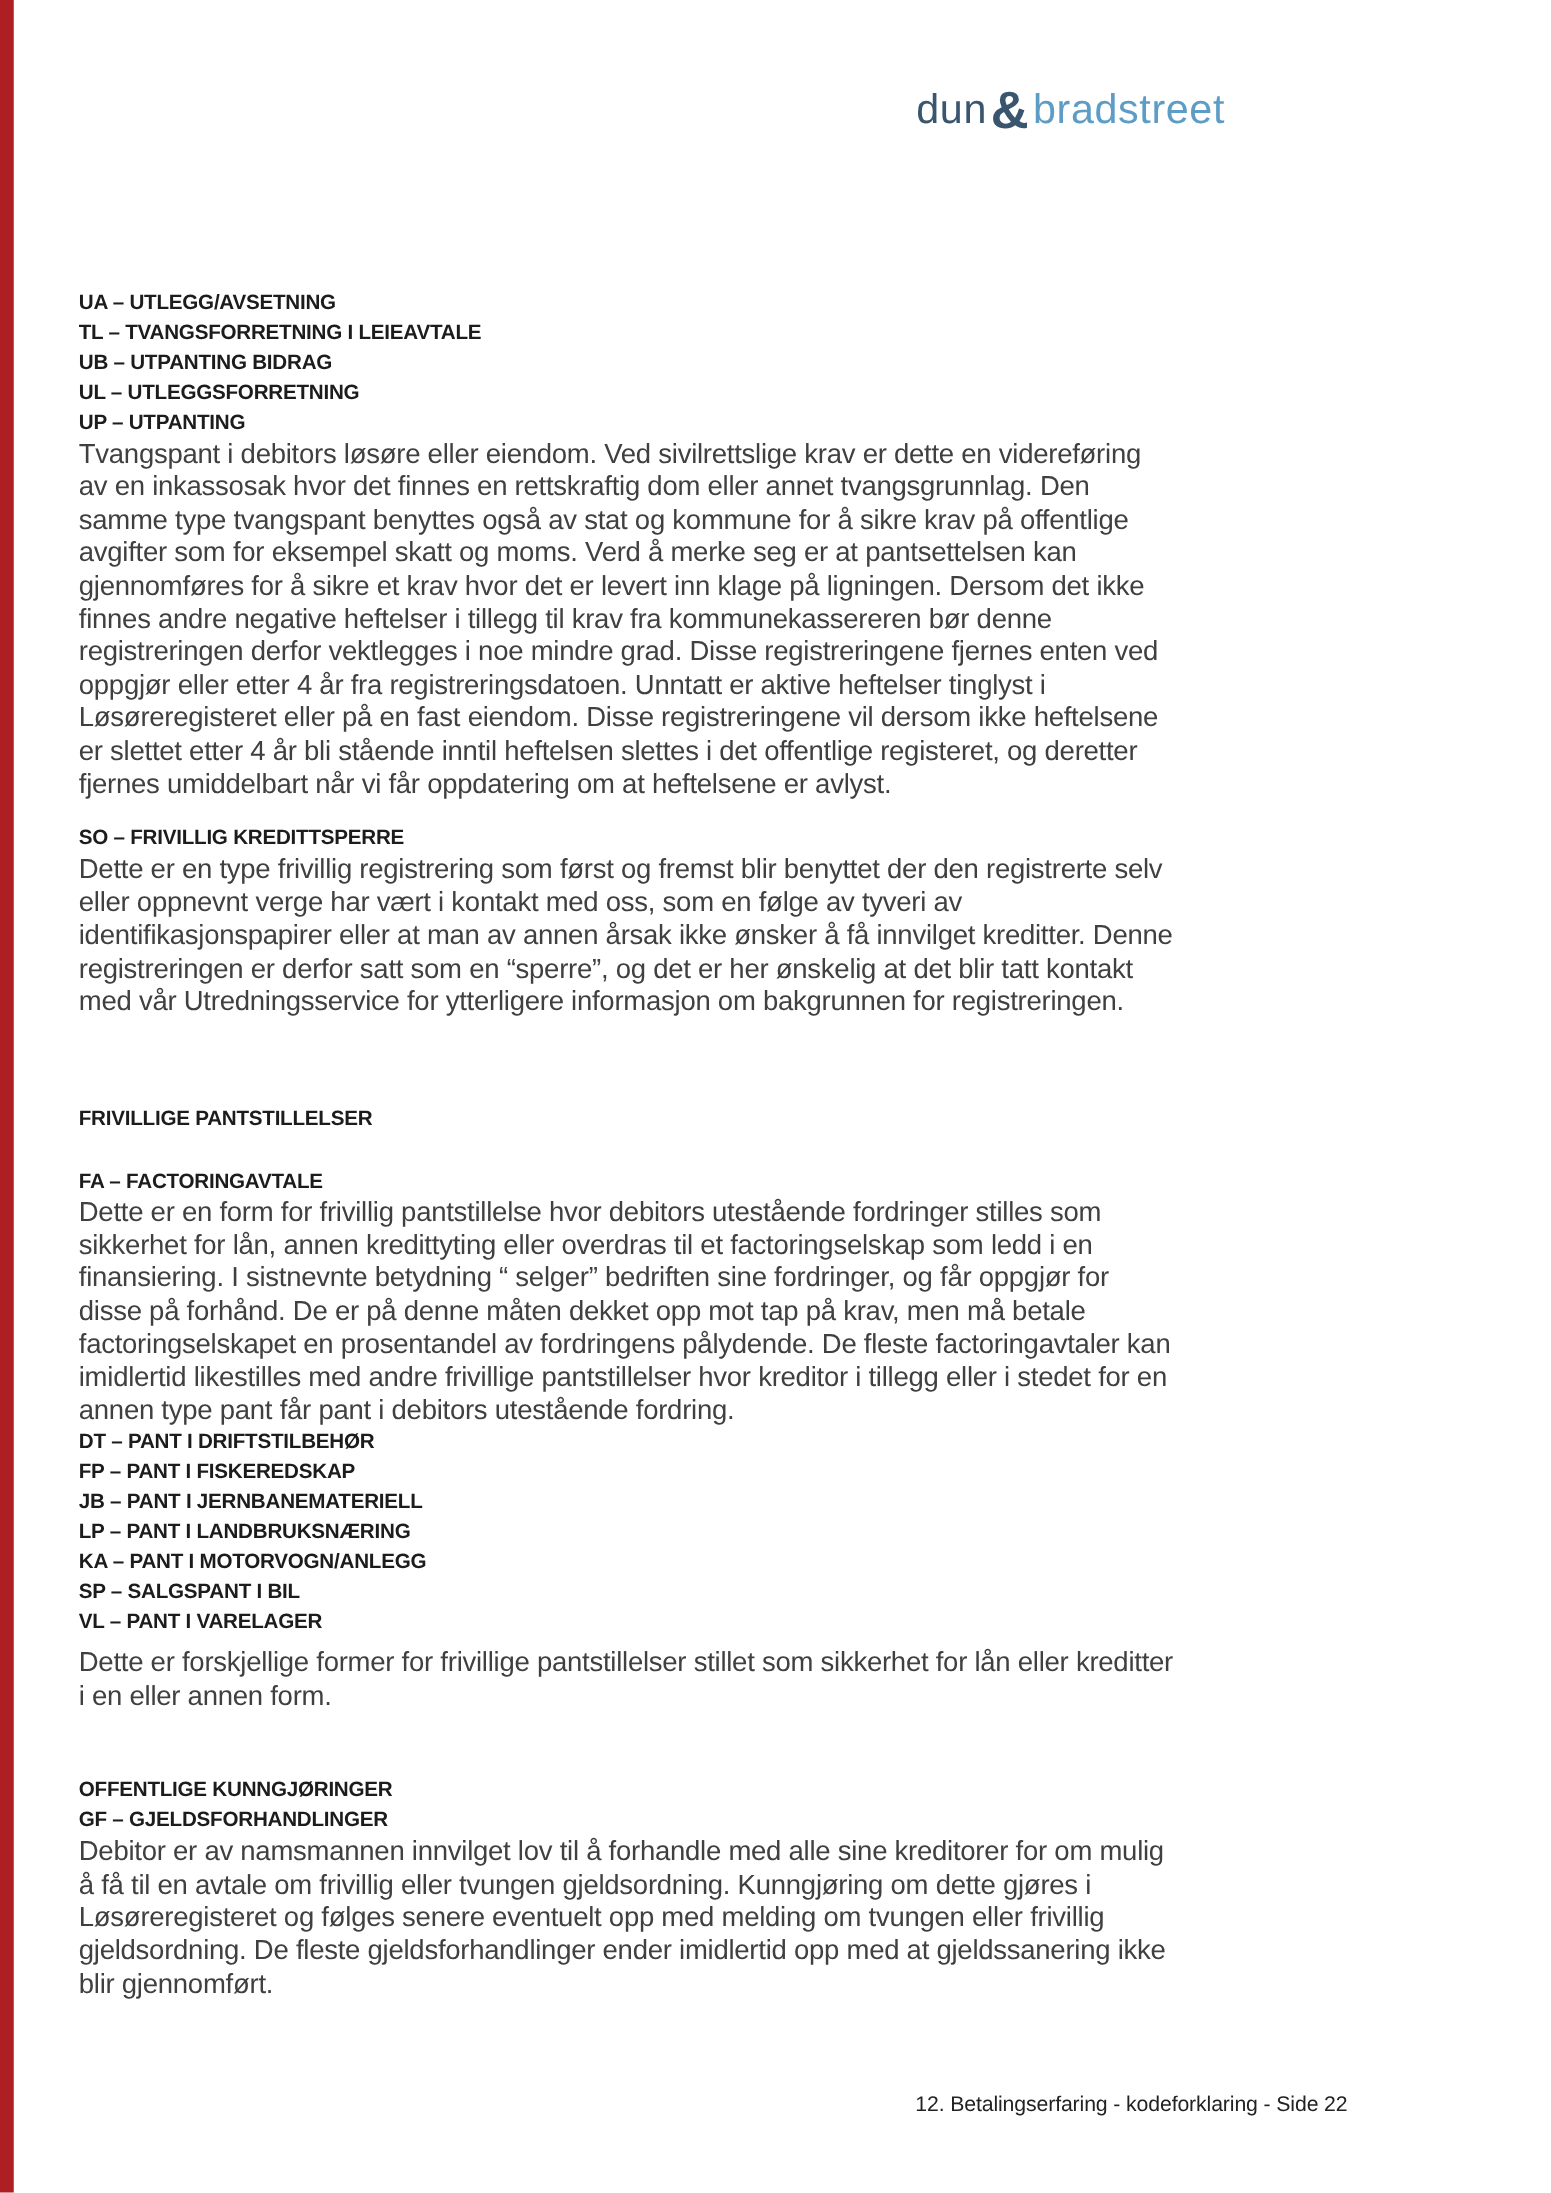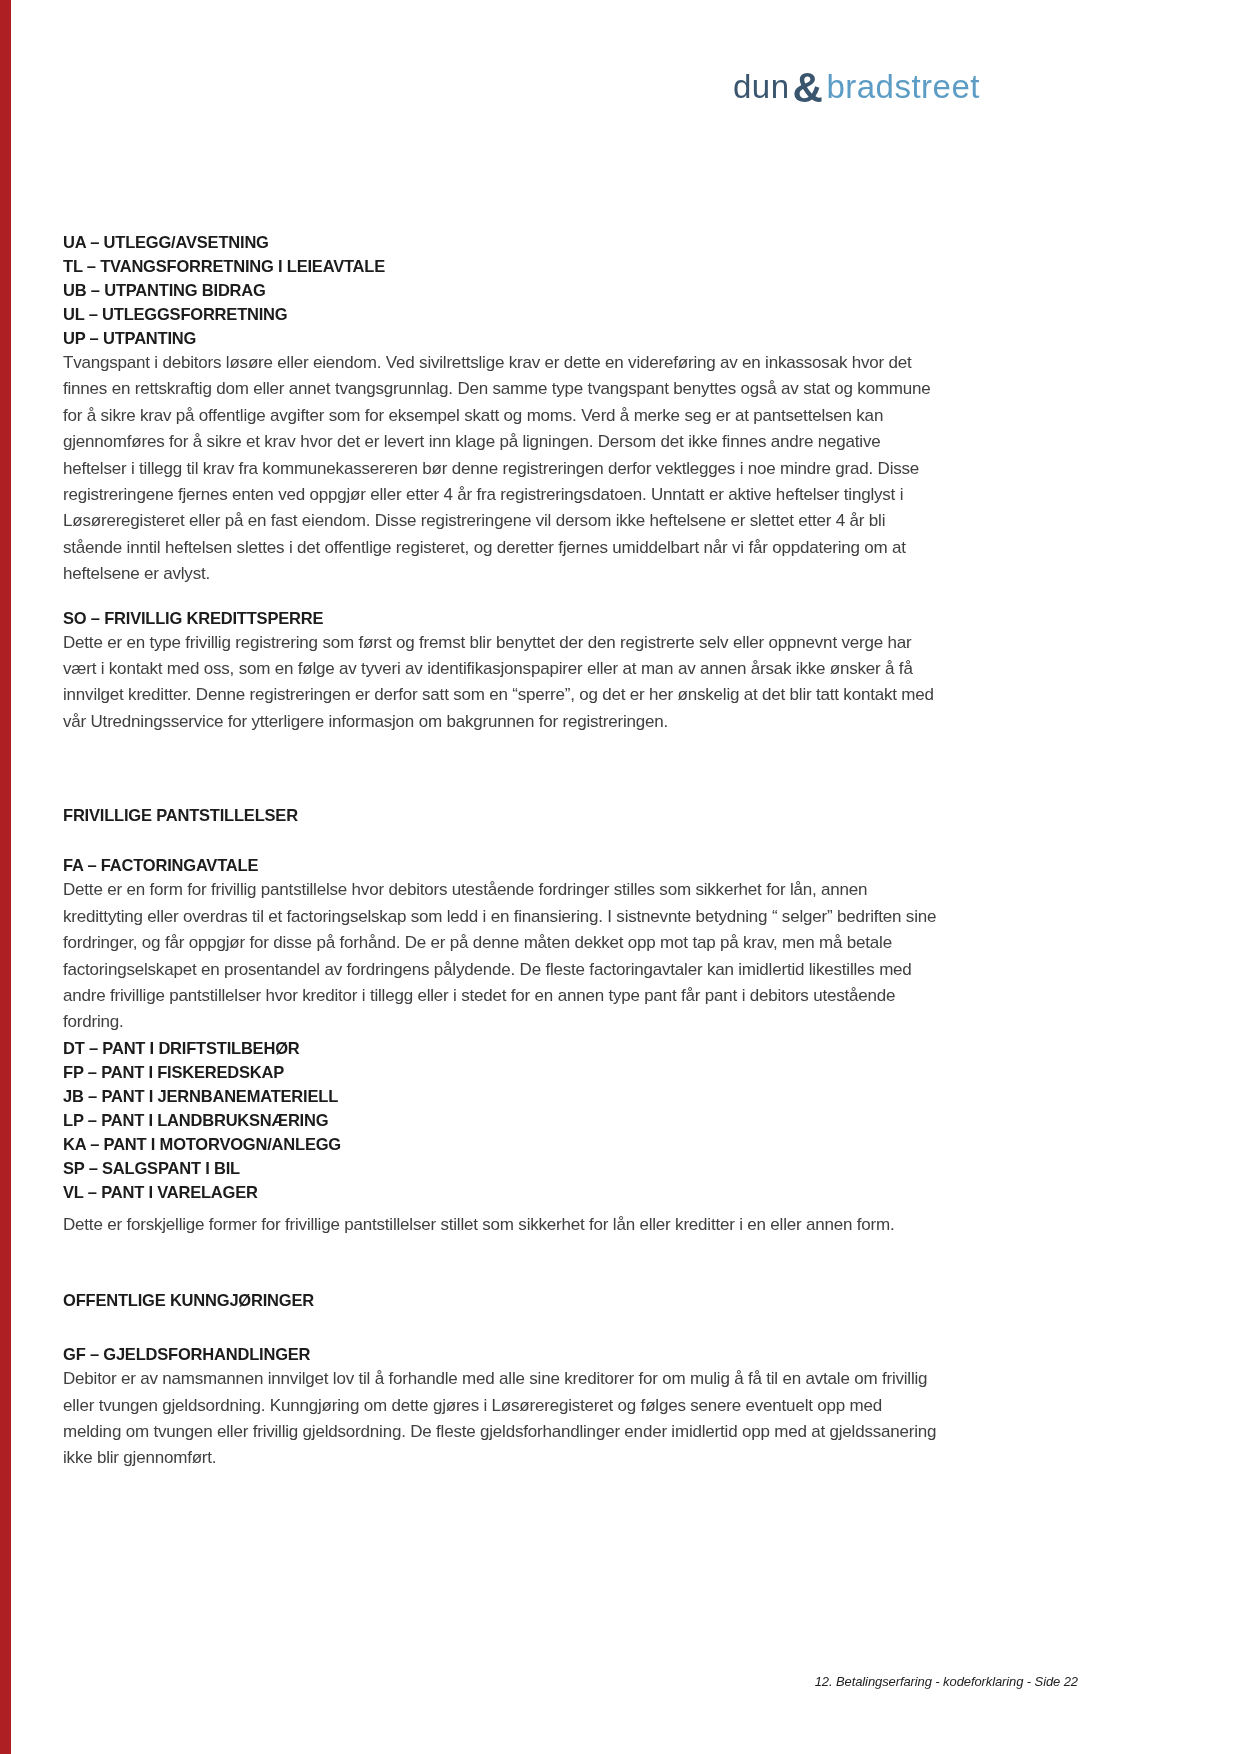--- a/index.html
+++ b/index.html
@@ -34,40 +34,39 @@
     color: #404040;
   }
   .code-line, .bold-heading, .section-title {
     font-weight: 700;
     color: #1c1c1c;
     font-size: 16.5px;
     line-height: 24px;
     letter-spacing: -0.2px;
   }
   .para {
-    font-size: 17px;
+    font-size: 22px;
     line-height: 26.4px;
     letter-spacing: -0.2px;
     margin: 0;
   }
   .so-heading { margin-top: 18px; }
   .frivillige-title { margin-top: 68px; }
   .fa-heading { margin-top: 26px; }
   .pant-codes { }
   .pant-para { margin-top: 8px; }
   .offentlige-title { margin-top: 50px; }
-  .gf-heading { margin-top: 30px; }
+  .gf-heading { }
 
   .footer {
     position: absolute;
     top: 1674px; right: 163px;
-    font-size: 13px;
+    font-size: 17px;
     color: #222222;
     letter-spacing: -0.1px;
-    font-style: italic;
   }
 </style>
 </head>
 <body>
 
 <div class="accent-bar"></div>
 
 <div class="logo">
   <span class="logo-dun">dun</span><span class="logo-amp">&amp;</span><span class="logo-brad">bradstreet</span>
 </div>

